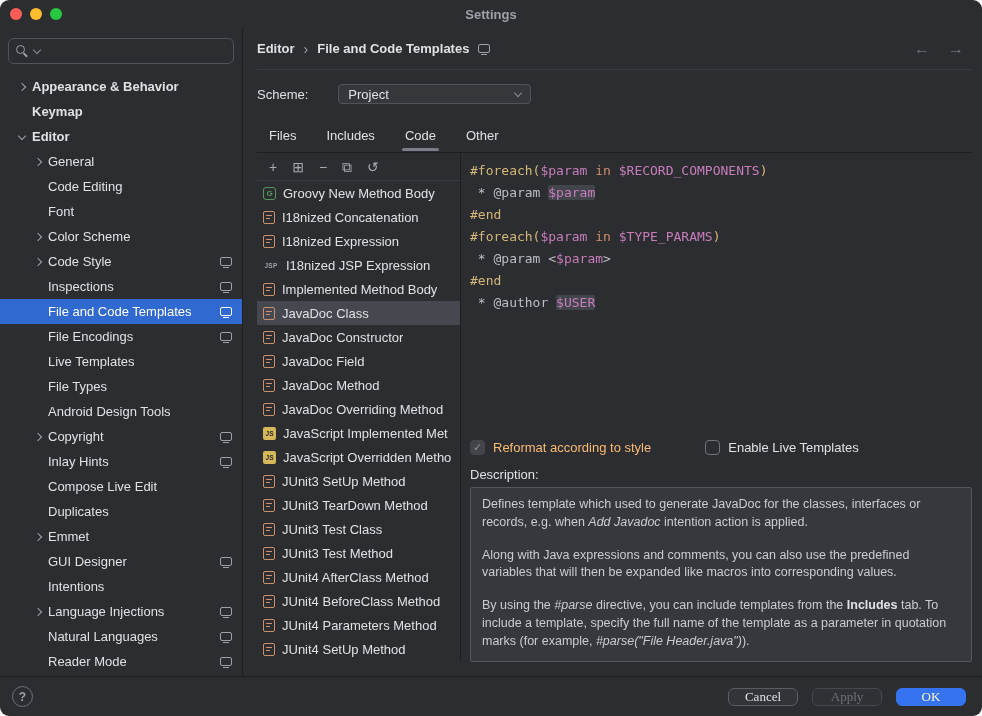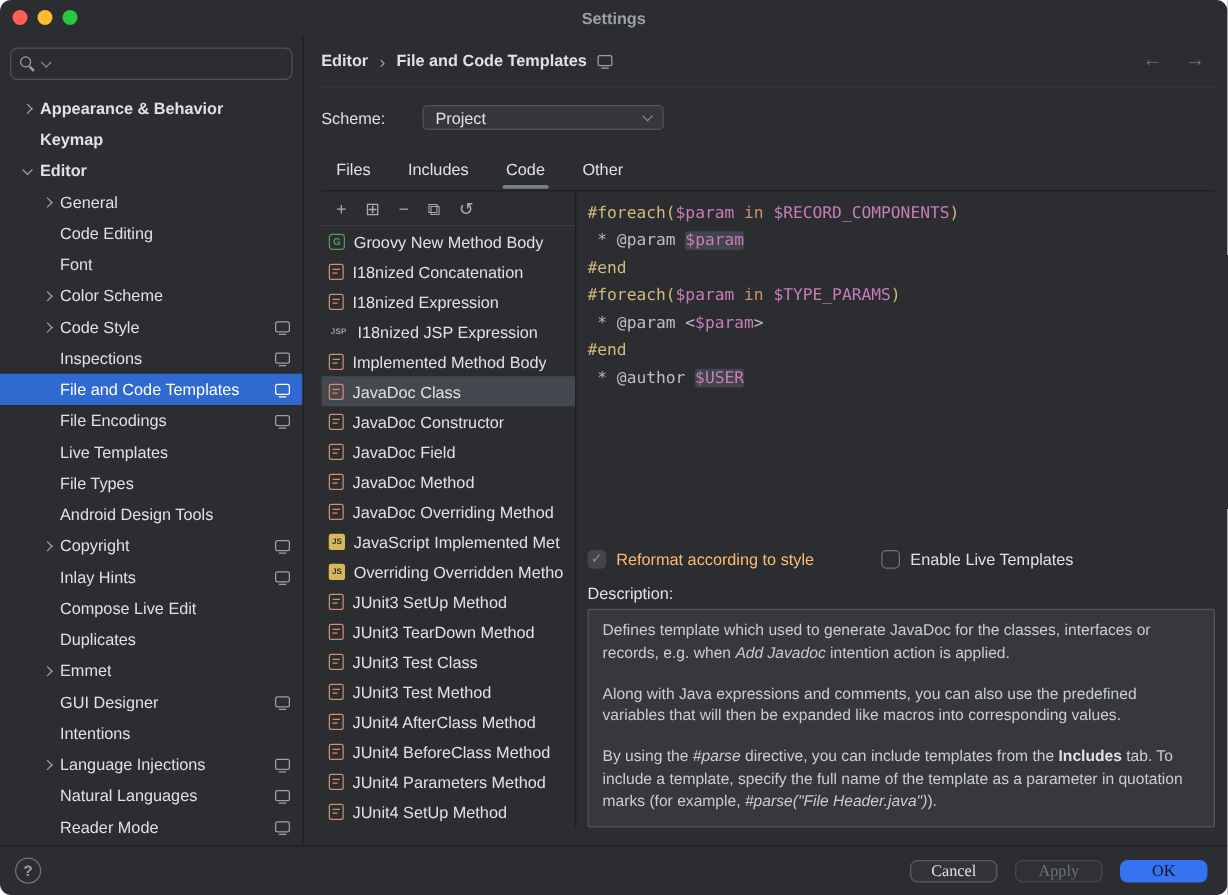--- a/index.html
+++ b/index.html
@@ -99,21 +99,21 @@
   .desc-p:last-child { margin-bottom:0; }
   .desc-p b { color:#dfe1e5; }
 
   
   .footer { height:40px; flex:none; border-top:1px solid #1e1f22; display:flex; align-items:center; padding:0 16px 0 12px; gap:14px; }
   .help { width:21px; height:21px; border:1.4px solid #6f7378; border-radius:50%; color:#9da0a8; font-size:12px; font-weight:bold; display:flex; align-items:center; justify-content:center; background:transparent; cursor:default; }
   .spacer { flex:1; }
   .btn { min-width:70px; height:18px; border-radius:6px; font-size:13px; font-family:Liberation Serif, serif; display:flex; align-items:center; justify-content:center; padding:0 14px; cursor:default; }
   .btn.secondary { background:#323438; border:1px solid #5a5d63; color:#dfe1e5; }
   .btn.disabled  { background:#2f3134; border:1px solid #46484e; color:#6f7378; }
-  .btn.primary   { background:#3573f0; border:1px solid #3573f0; color:#0f172a; }
+  .btn.primary   { background:#3573f0; border:1px solid #3573f0; color:#fef9c3; }
 </style>
 </head>
 <body>
 
 <div class="window">
 
   <div class="titlebar">
     <div class="lights">
       <span class="light red"></span>
       <span class="light yellow"></span>
@@ -320,21 +320,21 @@
               <div class="titem">
                 <span class="ti template"></span>
                 <span class="titem-label">JavaDoc Overriding Method</span>
               </div>
               <div class="titem">
                 <span class="ti js">JS</span>
                 <span class="titem-label">JavaScript Implemented Met</span>
               </div>
               <div class="titem">
                 <span class="ti js">JS</span>
-                <span class="titem-label">Overriding Overridden Metho</span>
+                <span class="titem-label">JavaScript Overridden Metho</span>
               </div>
               <div class="titem">
                 <span class="ti template"></span>
                 <span class="titem-label">JUnit3 SetUp Method</span>
               </div>
               <div class="titem">
                 <span class="ti template"></span>
                 <span class="titem-label">JUnit3 TearDown Method</span>
               </div>
               <div class="titem">

